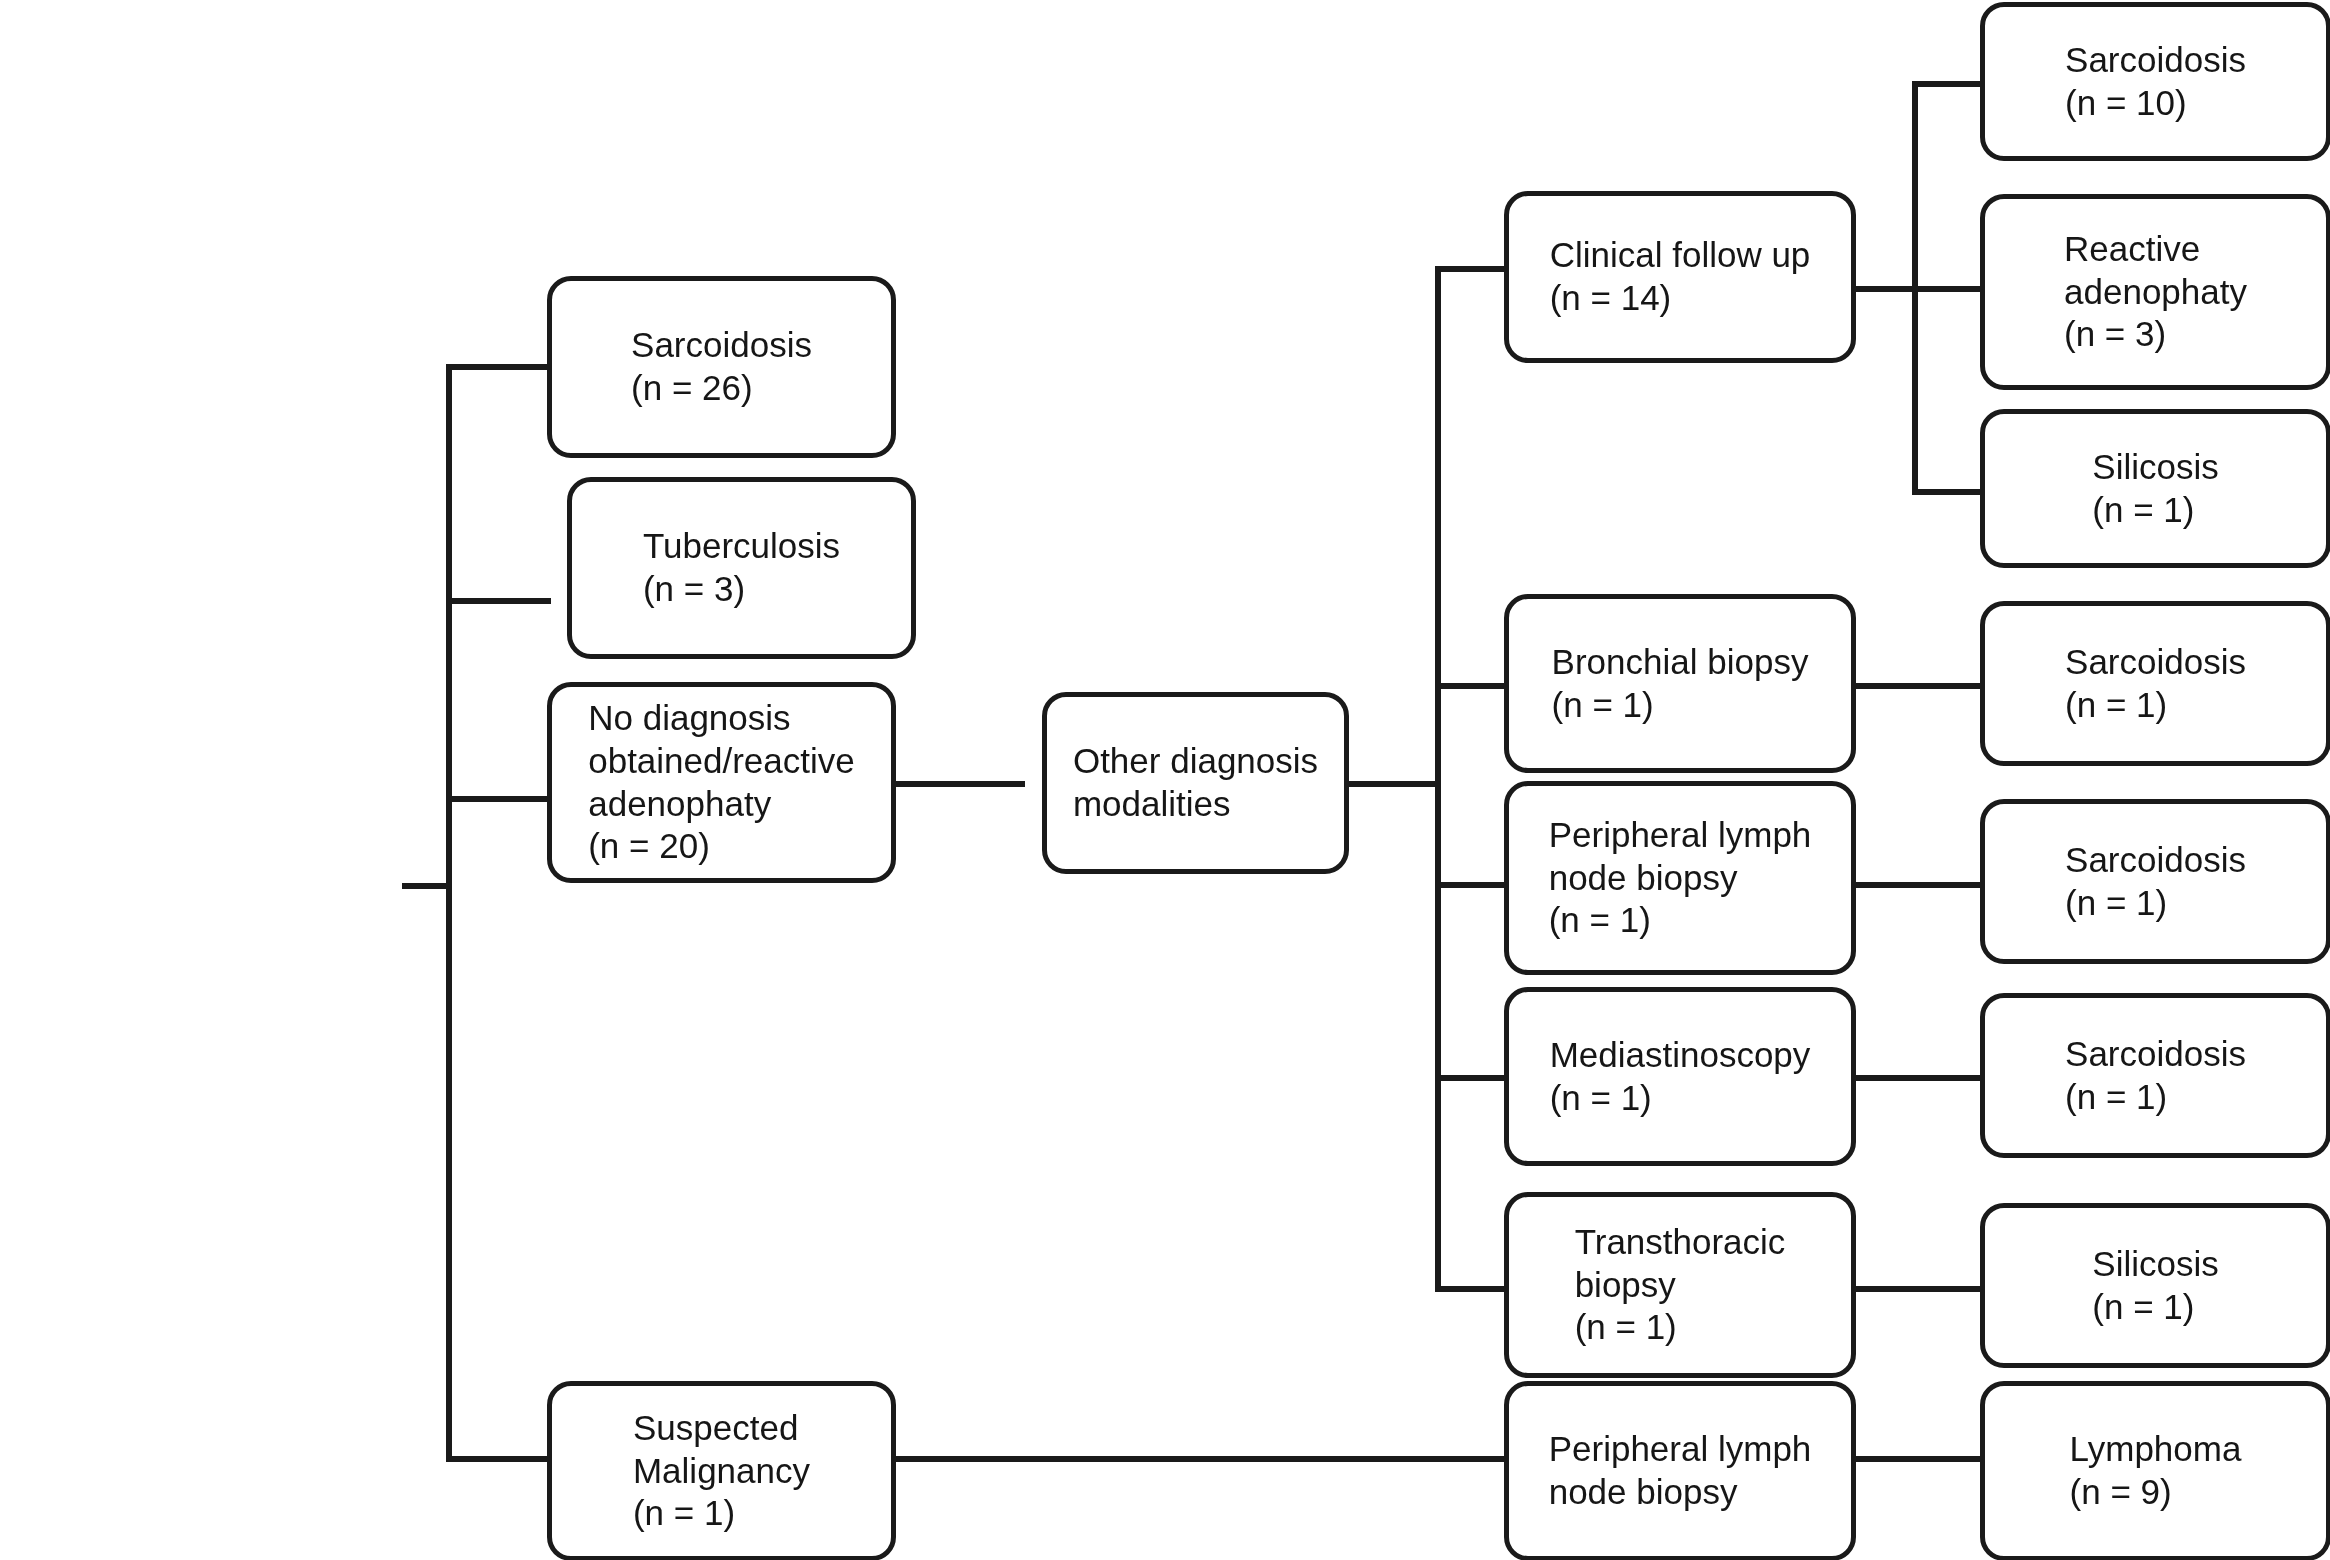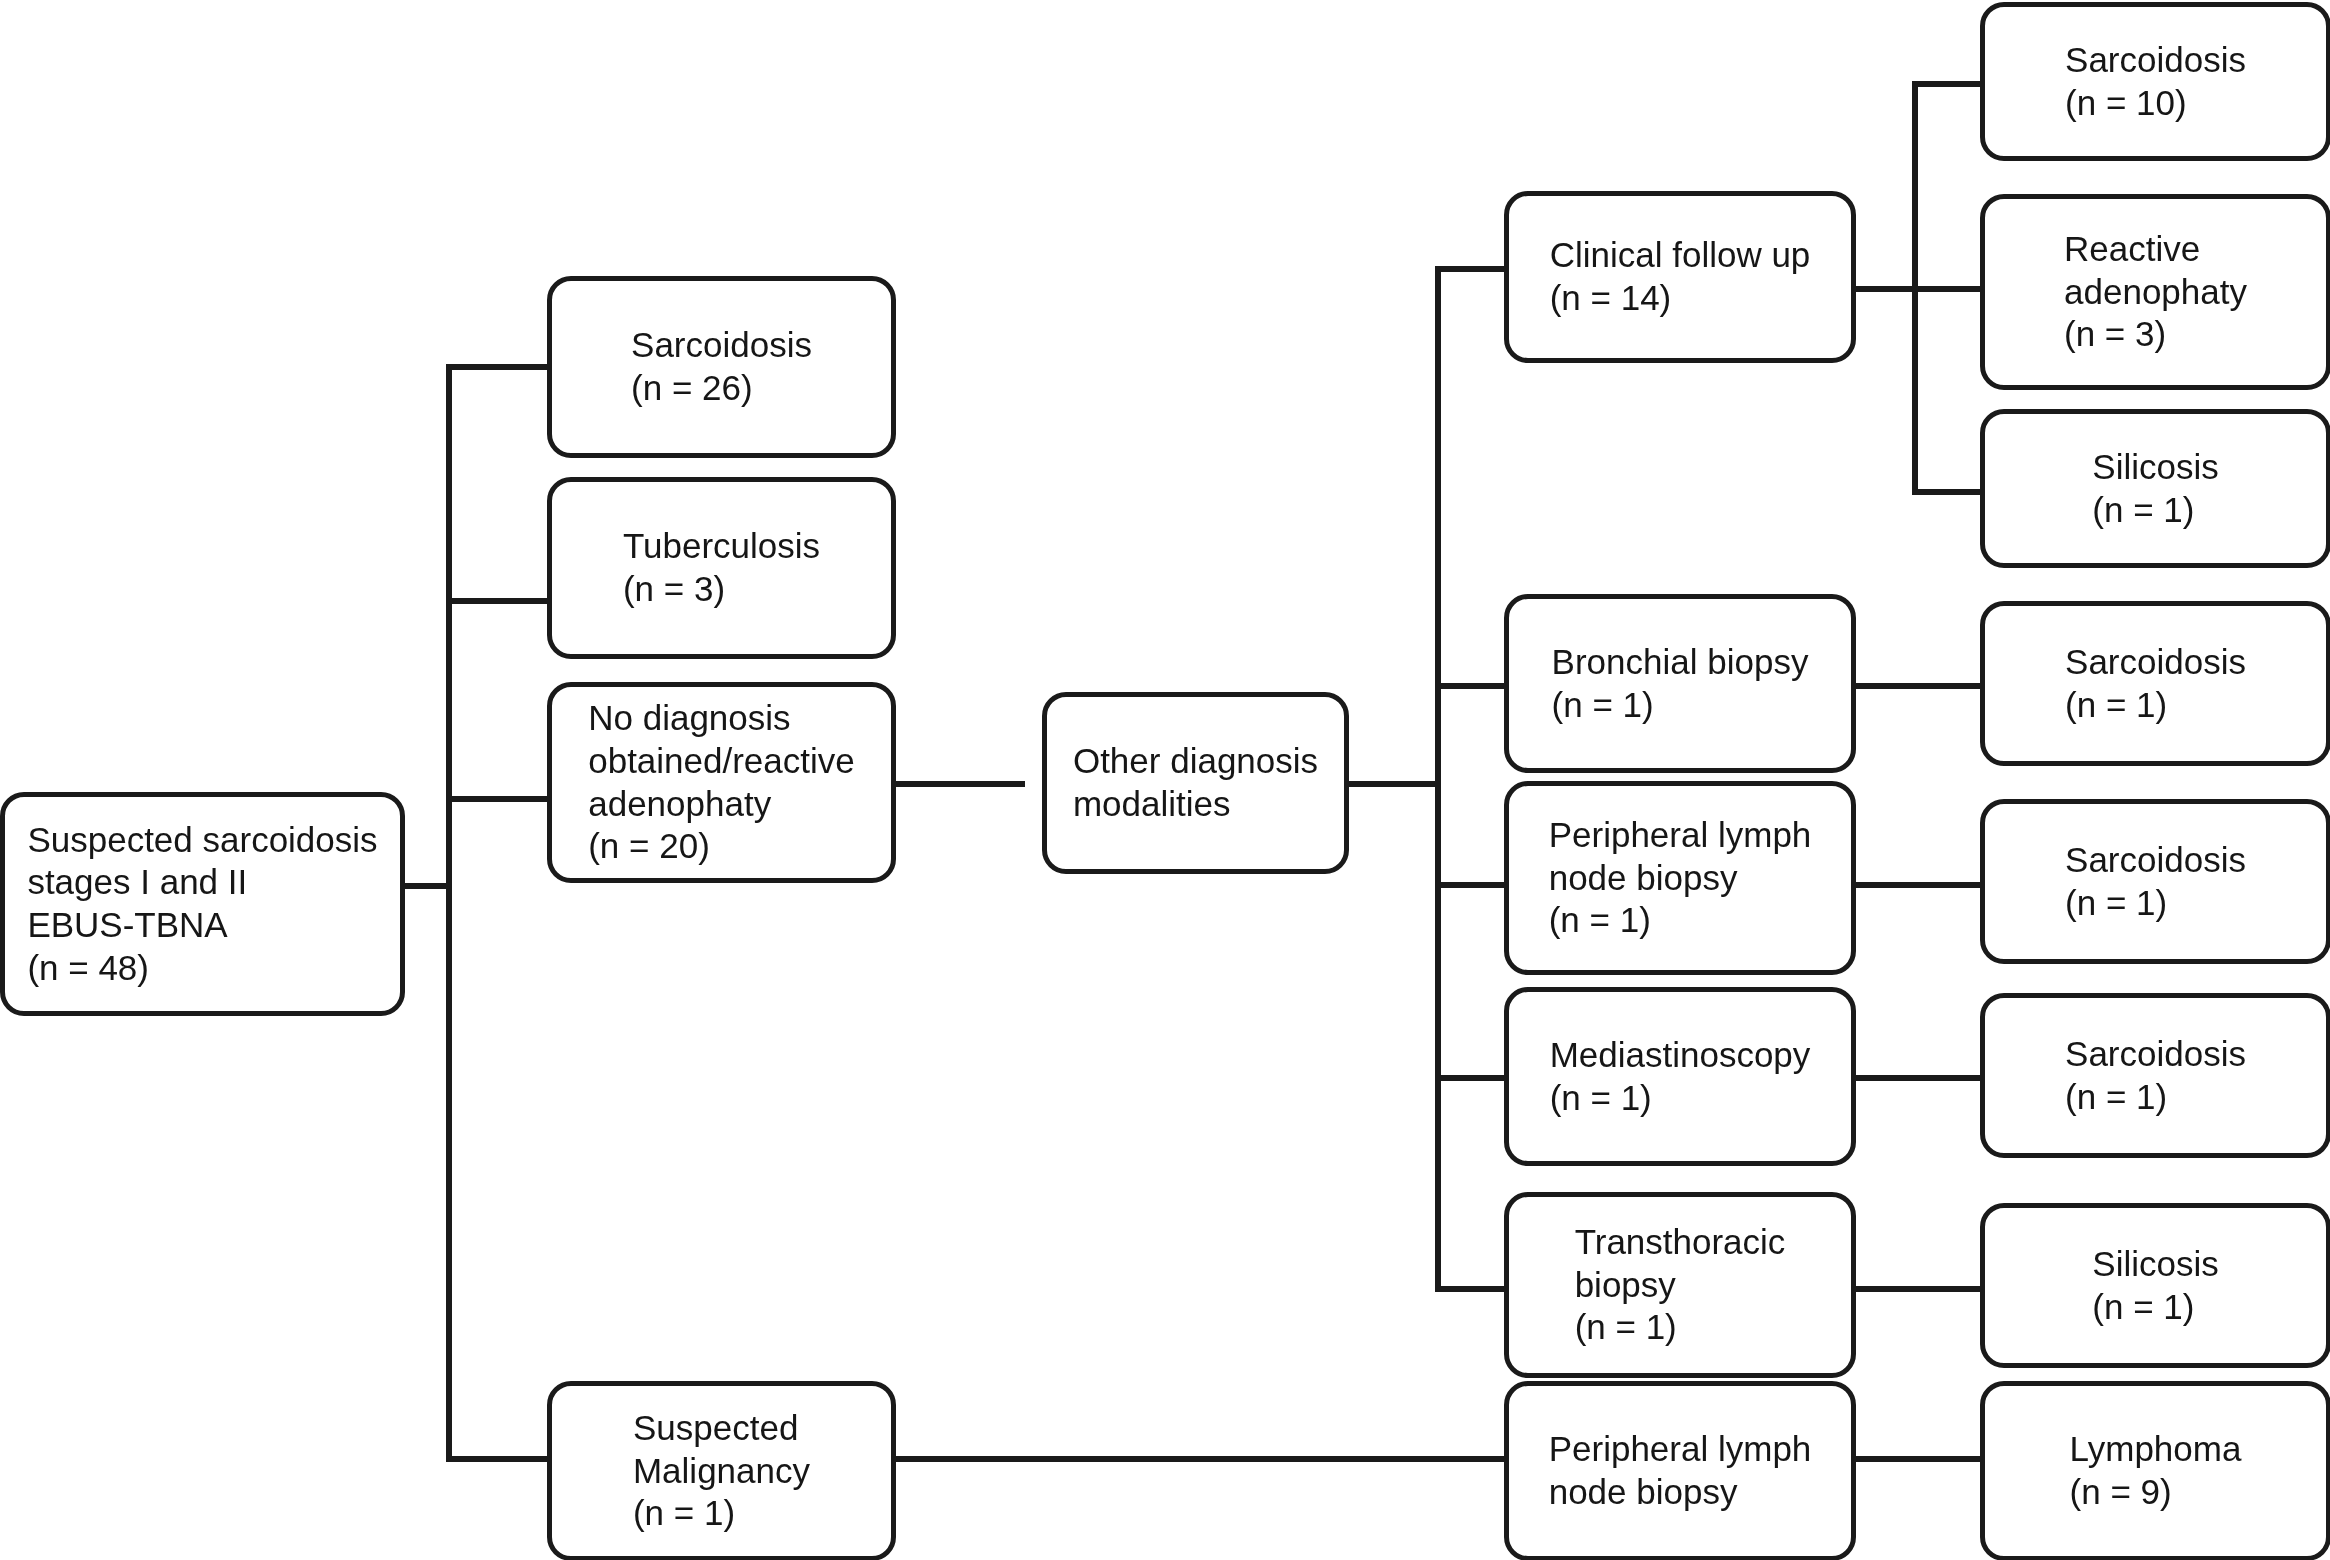--- a/index.html
+++ b/index.html
@@ -71,33 +71,27 @@
   <div class="edge h" style="left:1912px; top:489px;  width:70px;"></div>
 
   <div class="edge h" style="left:1852px; top:683px;  width:131px;"></div>
   <div class="edge h" style="left:1852px; top:882px; width:131px;"></div>
   <div class="edge h" style="left:1852px; top:1075px; width:131px;"></div>
   <div class="edge h" style="left:1852px; top:1286px; width:131px;"></div>
 
   <div class="edge h" style="left:894px; top:1456px; width:615px;"></div>
   <div class="edge h" style="left:1852px; top:1456px; width:131px;"></div>
 
-  <div class="node" style="left:0px; top:792px; width:405px; height:224px;">
-    <span class="lbl">Suspected sarcoidosis
-stages I and II
-EBUS-TBNA
-(n = 48)</span>
-  </div>
 
   <div class="node" style="left:547px; top:276px; width:349px; height:182px;">
     <span class="lbl">Sarcoidosis
 (n = 26)</span>
   </div>
 
-  <div class="node" style="left:547px; top:477px; width:349px; height:182px;">
+  <div class="node" style="left:567px; top:477px; width:349px; height:182px;">
     <span class="lbl">Tuberculosis
 (n = 3)</span>
   </div>
 
   <div class="node" style="left:547px; top:682px; width:349px; height:201px;">
     <span class="lbl">No diagnosis
 obtained/reactive
 adenophaty
 (n = 20)</span>
   </div>

